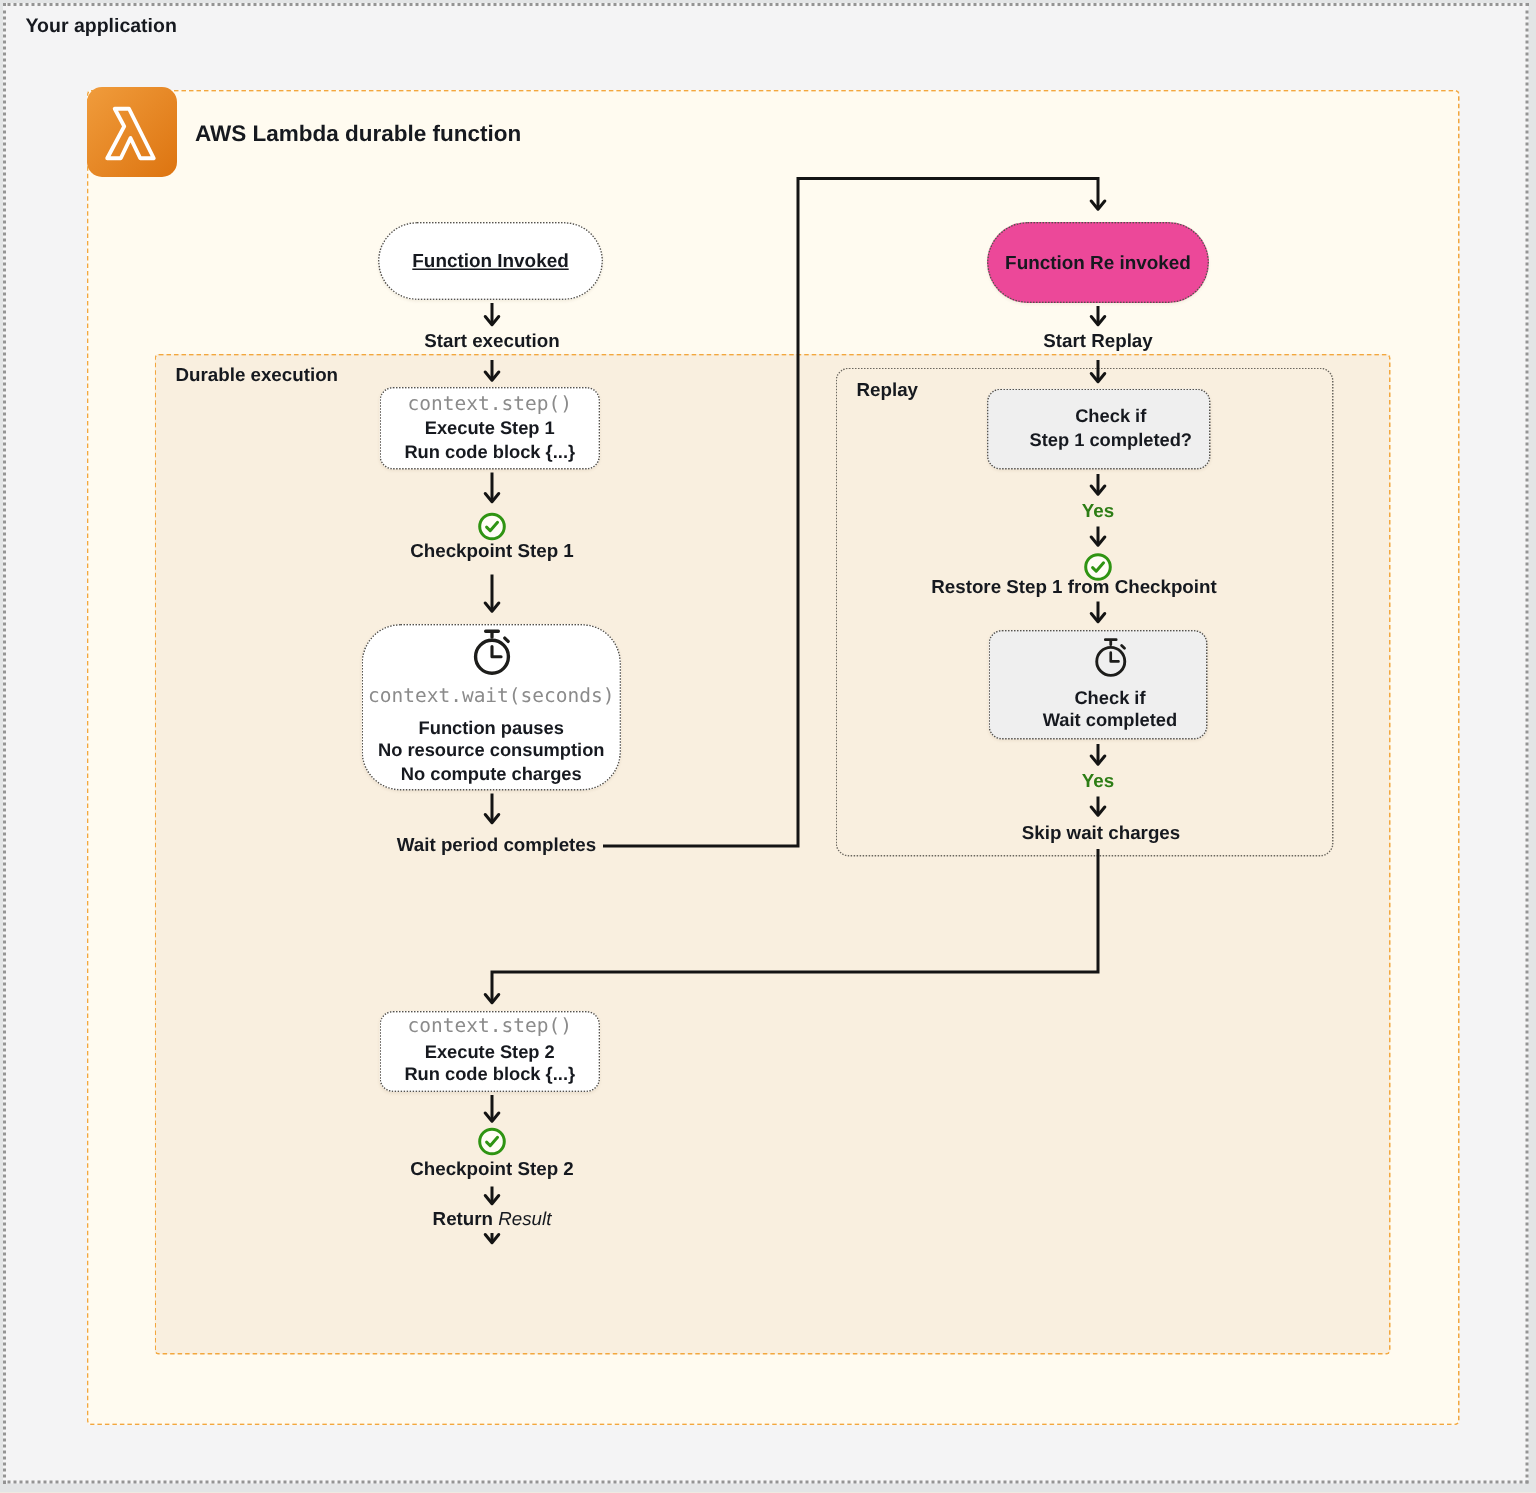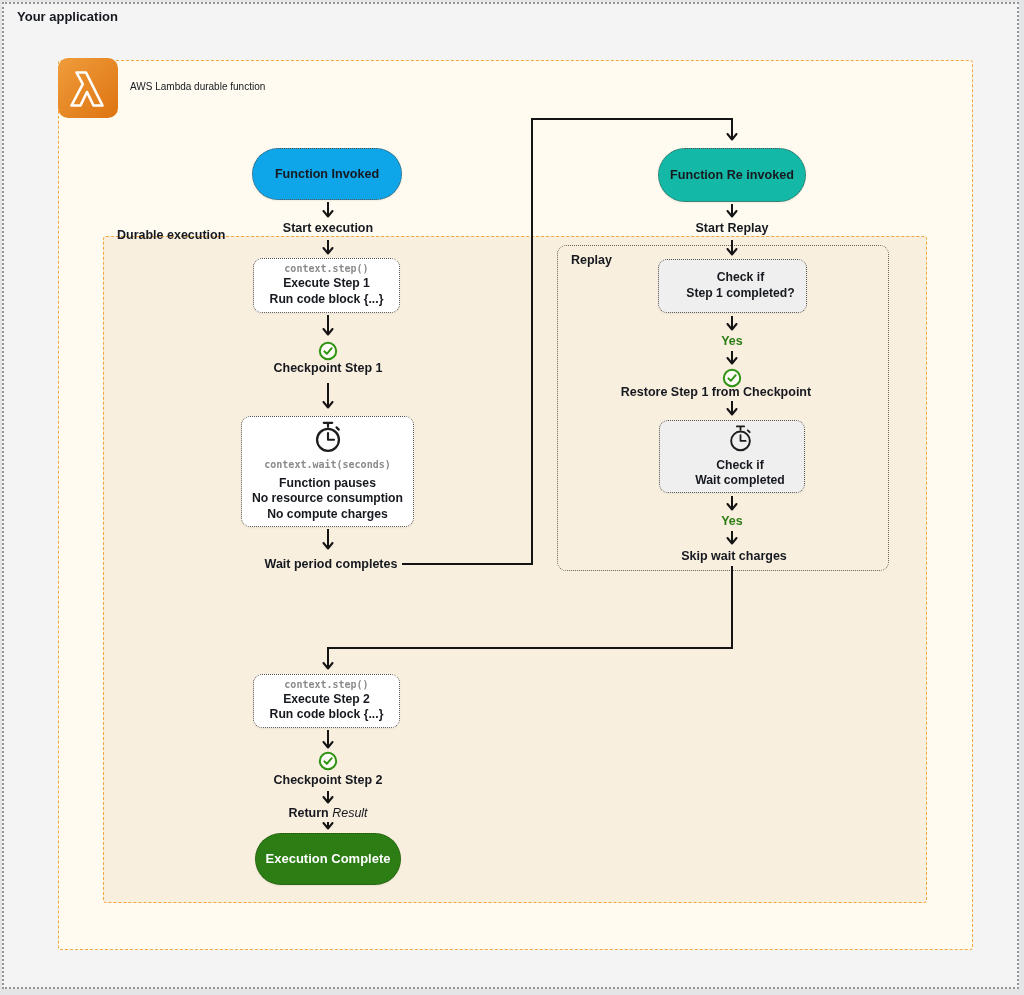--- a/index.html
+++ b/index.html
@@ -31,43 +31,43 @@
     position:absolute;left:557px;top:245px;width:332px;height:326px;
     background:transparent;border:1.4px dotted #6b675f;border-radius:9px;box-sizing:border-box;
   }
   .group-label{
     position:absolute;font-size:12.5px;font-weight:bold;color:#16191f;white-space:nowrap;
   }
   
   .lambda-icon{position:absolute;left:58px;top:58px;width:60px;height:60px;}
   .diagram-title{
     position:absolute;left:130px;top:81px;
-    font-size:10px;font-weight:normal;color:#16191f;white-space:nowrap;
+    font-size:15px;font-weight:bold;color:#16191f;white-space:nowrap;
   }
   
   .node{
     position:absolute;box-sizing:border-box;
     border:1.3px dotted #55524c;border-radius:9px;
     display:flex;flex-direction:column;align-items:center;justify-content:center;
     text-align:center;color:#16191f;
     font-size:12.2px;font-weight:bold;line-height:1.28;
     box-shadow:0 1px 2px rgba(80,60,20,0.07);
   }
   .pill{border-radius:28px;font-size:12.6px;}
-  .bg-lavender{background:#0ea5e9;}
-  .bg-graynode{background:#14b8a6;}
+  .bg-lavender{background:#ffffff;text-decoration:underline;}
+  .bg-graynode{background:#ec4899;}
   .bg-white{background:#ffffff;}
   .bg-graybox{background:#efefef;padding-left:16px;}
   .pill-complete{
     background:#2d7d15;color:#ffffff;border:1.3px dotted rgba(0,0,0,0.35);
     font-size:13px;
   }
   .code{
     font-family:"DejaVu Sans Mono", monospace;
-    font-weight:bold;font-size:10px;color:#8b8b8b;letter-spacing:0;
+    font-weight:normal;font-size:13px;color:#8b8b8b;letter-spacing:0;
   }
   
   .label{
     position:absolute;transform:translate(-50%,-50%);
     font-size:12.5px;font-weight:bold;color:#16191f;
     white-space:nowrap;text-align:left;line-height:1.2;
   }
   .label.green{color:#2d7d15;}
   .italic{font-style:italic;font-weight:normal;}
   .bold{font-weight:bold;}
@@ -79,21 +79,21 @@
 <body>
 
 <div class="canvas">
 
   <div class="app-container"></div>
   <div class="app-title">Your application</div>
 
   <div class="outer-box"></div>
 
   <div class="durable-box"></div>
-  <div class="group-label" style="left:117px;top:228px;">Durable execution</div>
+  <div class="group-label" style="left:117px;top:243px;">Durable execution</div>
 
   <div class="replay-box"></div>
   <div class="group-label" style="left:571px;top:253px;">Replay</div>
 
   <span class="lambda-icon">
     <svg width="60" height="60" viewBox="0 0 60 60">
       <defs>
         <linearGradient id="lgrad" x1="0" y1="0" x2="1" y2="1">
           <stop offset="0" stop-color="#f09c3c"></stop>
           <stop offset="1" stop-color="#dd7410"></stop>
@@ -112,21 +112,21 @@
   <div class="node pill bg-graynode" style="left:658px;top:148px;width:148px;height:54px;">
     <span>Function Re invoked</span>
   </div>
 
   <div class="node bg-white" style="left:253px;top:258px;width:147px;height:55px;">
     <span class="code">context.step()</span>
     <span>Execute Step 1</span>
     <span>Run code block {...}</span>
   </div>
 
-  <div class="node bg-white" style="left:241px;top:416px;width:173px;height:111px;padding:4px 2px;">
+  <div class="node bg-white" style="left:241px;top:416px;width:173px;height:111px;padding:4px 2px;border-radius:26px;">
     <span>
       <svg width="34" height="34" viewBox="0 0 34 36">
         <path d="M12.5 3 H21.5 M17 3.2 V7.2 M26 7.8 L28.4 10.2" fill="none" stroke="#1d1d1b" stroke-width="2.3" stroke-linecap="round"></path>
         <circle cx="17" cy="21" r="11.6" fill="none" stroke="#1d1d1b" stroke-width="2.4"></circle>
         <path d="M17 21 V13.8 M17 21 H23.4" fill="none" stroke="#1d1d1b" stroke-width="2.2" stroke-linecap="round"></path>
       </svg>
     </span>
     <span class="code">context.wait(seconds)</span>
     <span style="margin-top:4px;">Function pauses</span>
     <span>No resource consumption</span>
@@ -149,23 +149,20 @@
     <span>Check if</span>
     <span>Wait completed</span>
   </div>
 
   <div class="node bg-white" style="left:253px;top:674px;width:147px;height:54px;">
     <span class="code">context.step()</span>
     <span>Execute Step 2</span>
     <span>Run code block {...}</span>
   </div>
 
-  <div class="node pill pill-complete" style="left:255px;top:833px;width:146px;height:52px;">
-    <span>Execution Complete</span>
-  </div>
 
   <span class="icon-abs" style="left:318px;top:341px;">
     <svg width="20" height="20" viewBox="0 0 20 20">
       <circle cx="10" cy="10" r="8.2" fill="#fffdf6" stroke="#2f9413" stroke-width="2"></circle>
       <path d="M6.4 10.4 L8.8 12.8 L13.7 7.2" fill="none" stroke="#2f9413" stroke-width="2" stroke-linecap="round" stroke-linejoin="round"></path>
     </svg>
   </span>
   <span class="icon-abs" style="left:722px;top:368px;">
     <svg width="20" height="20" viewBox="0 0 20 20">
       <circle cx="10" cy="10" r="8.2" fill="#fffdf6" stroke="#2f9413" stroke-width="2"></circle>

